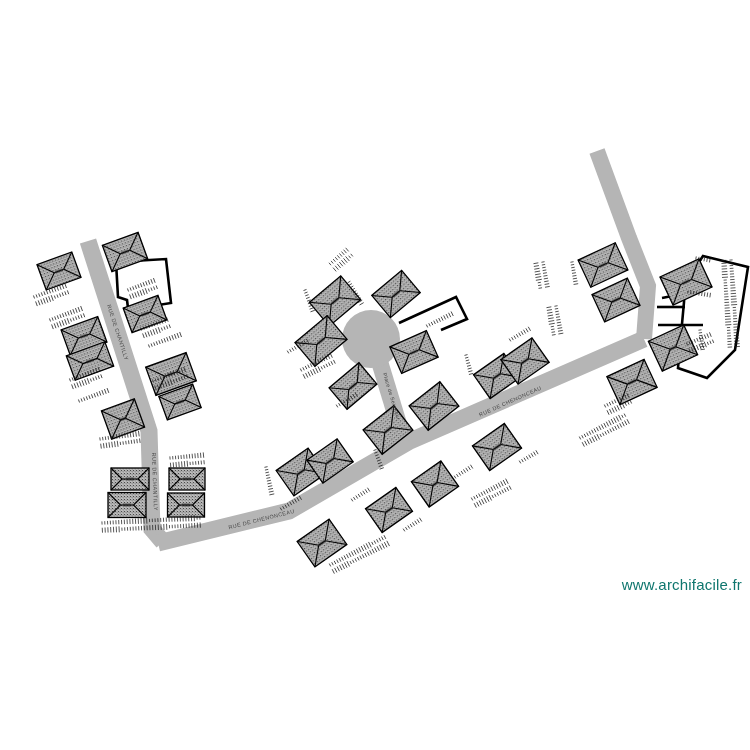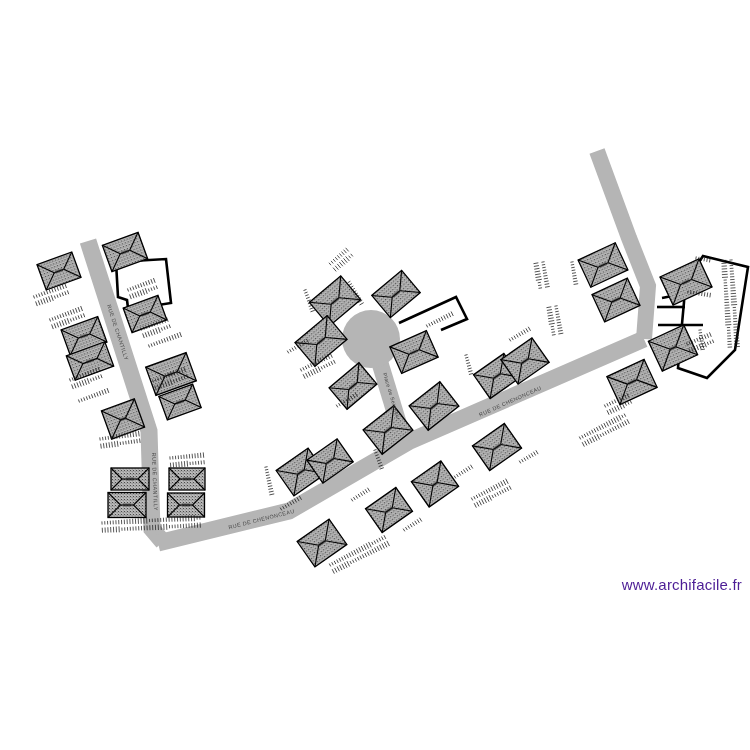--- a/index.html
+++ b/index.html
@@ -1,19 +1,19 @@
 <!DOCTYPE html>
 <html><head>
 <meta charset="utf-8">
 <style>
   html,body{margin:0;padding:0;width:750px;height:750px;background:#fff;overflow:hidden;
     font-family:"Liberation Sans",sans-serif;}
   #map{position:absolute;left:0;top:0;width:750px;height:750px;}
   svg text{font-family:"Liberation Sans",sans-serif;}
-  .watermark{position:absolute;top:576px;right:8px;font-size:15px;color:#4c1d95;
+  .watermark{position:absolute;top:576px;right:8px;font-size:15px;color:#0f766e;
     font-family:"Liberation Sans",sans-serif;letter-spacing:.2px;}
 </style>
 </head>
 <body>
 
 <div id="map"><svg width="750" height="750" viewBox="0 0 750 750">
       <defs>
         <pattern id="stipple" width="3" height="3" patternUnits="userSpaceOnUse">
           <rect width="3" height="3" fill="#b0b0b0"></rect>
           <rect width="1" height="1" fill="#4a4a4a"></rect>

